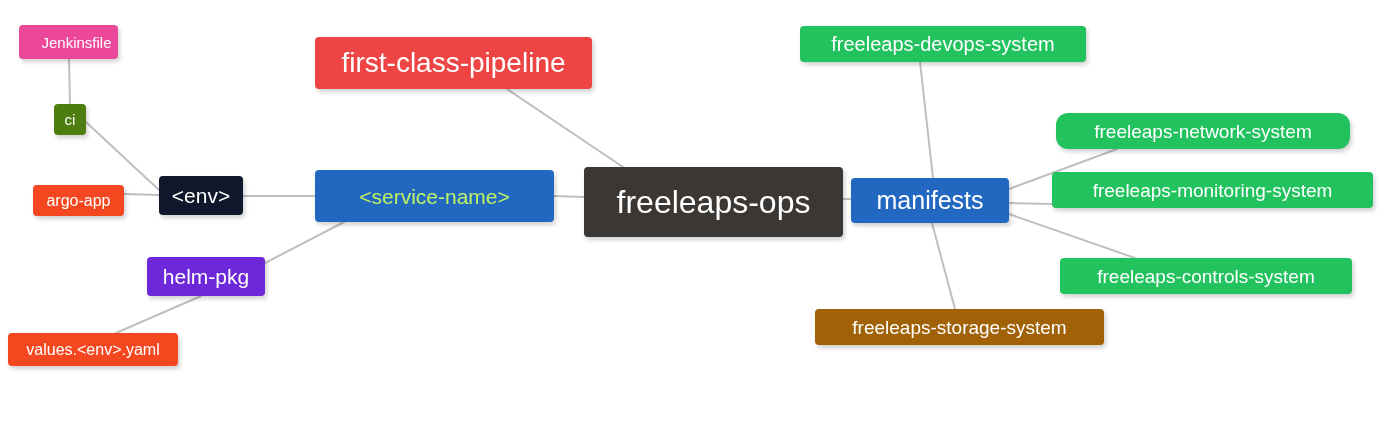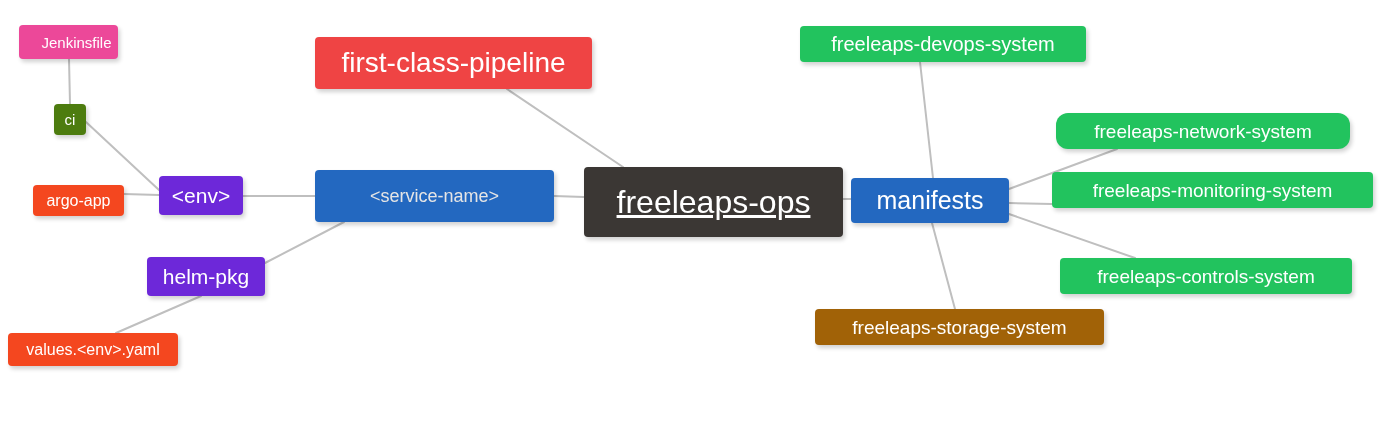--- a/index.html
+++ b/index.html
@@ -62,36 +62,36 @@
   <div id="node-layer">
       <div class="node" style="left: 19px; top: 25px; width: 99px; height: 34px; background: #ec4899; font-size: 15px; color: rgb(255, 255, 255); padding-left: 16px;">
         <span>Jenkinsfile</span>
       </div>
       <div class="node" style="left: 54px; top: 104px; width: 32px; height: 31px; background: #4d7c0f; font-size: 15px; color: rgb(255, 255, 255);">
         <span>ci</span>
       </div>
       <div class="node" style="left: 33px; top: 178px; width: 91px; height: 31px; background: rgb(244, 71, 31); font-size: 16px; color: rgb(255, 255, 255); margin-top: 7px;">
         <span>argo-app</span>
       </div>
-      <div class="node" style="left: 159px; top: 176px; width: 84px; height: 39px; background: #6d28d9; font-size: 21px; color: rgb(255, 255, 255); justify-content: center;">
+      <div class="node" style="left: 159px; top: 176px; width: 84px; height: 39px; background: #0f172a; font-size: 21px; color: rgb(255, 255, 255); justify-content: center;">
         <span>&lt;env&gt;</span>
       </div>
       <div class="node" style="left: 147px; top: 257px; width: 118px; height: 39px; background: #6d28d9; font-size: 21px; color: rgb(255, 255, 255);">
         <span>helm-pkg</span>
       </div>
       <div class="node" style="left: 8px; top: 333px; width: 170px; height: 33px; background: rgb(244, 71, 31); font-size: 16px; color: rgb(255, 255, 255); justify-content: center;">
         <span>values.&lt;env&gt;.yaml</span>
       </div>
       <div class="node" style="left: 315px; top: 37px; width: 277px; height: 52px; background: #ef4444; font-size: 28px; color: rgb(255, 255, 255);">
         <span>first-class-pipeline</span>
       </div>
-      <div class="node" style="left: 315px; top: 170px; width: 239px; height: 52px; background: rgb(35, 104, 192); font-size: 18px; color: #e5e5e5;">
+      <div class="node" style="left: 315px; top: 170px; width: 239px; height: 52px; background: rgb(35, 104, 192); font-size: 21px; color: #bef264;">
         <span>&lt;service-name&gt;</span>
       </div>
-      <div class="node" style="left: 584px; top: 167px; width: 259px; height: 70px; background: rgb(59, 55, 52); font-size: 32px; color: rgb(255, 255, 255); text-decoration: underline;">
+      <div class="node" style="left: 584px; top: 167px; width: 259px; height: 70px; background: rgb(59, 55, 52); font-size: 32px; color: rgb(255, 255, 255);">
         <span>freeleaps-ops</span>
       </div>
       <div class="node" style="left: 851px; top: 178px; width: 158px; height: 45px; background: rgb(35, 104, 192); font-size: 25px; color: rgb(255, 255, 255);">
         <span>manifests</span>
       </div>
       <div class="node" style="left: 800px; top: 26px; width: 286px; height: 36px; background: rgb(34, 195, 94); font-size: 20px; color: rgb(255, 255, 255);">
         <span>freeleaps-devops-system</span>
       </div>
       <div class="node" style="left: 1056px; top: 113px; width: 294px; height: 36px; background: rgb(34, 195, 94); font-size: 19px; color: rgb(255, 255, 255); border-radius: 12px;">
         <span>freeleaps-network-system</span>

